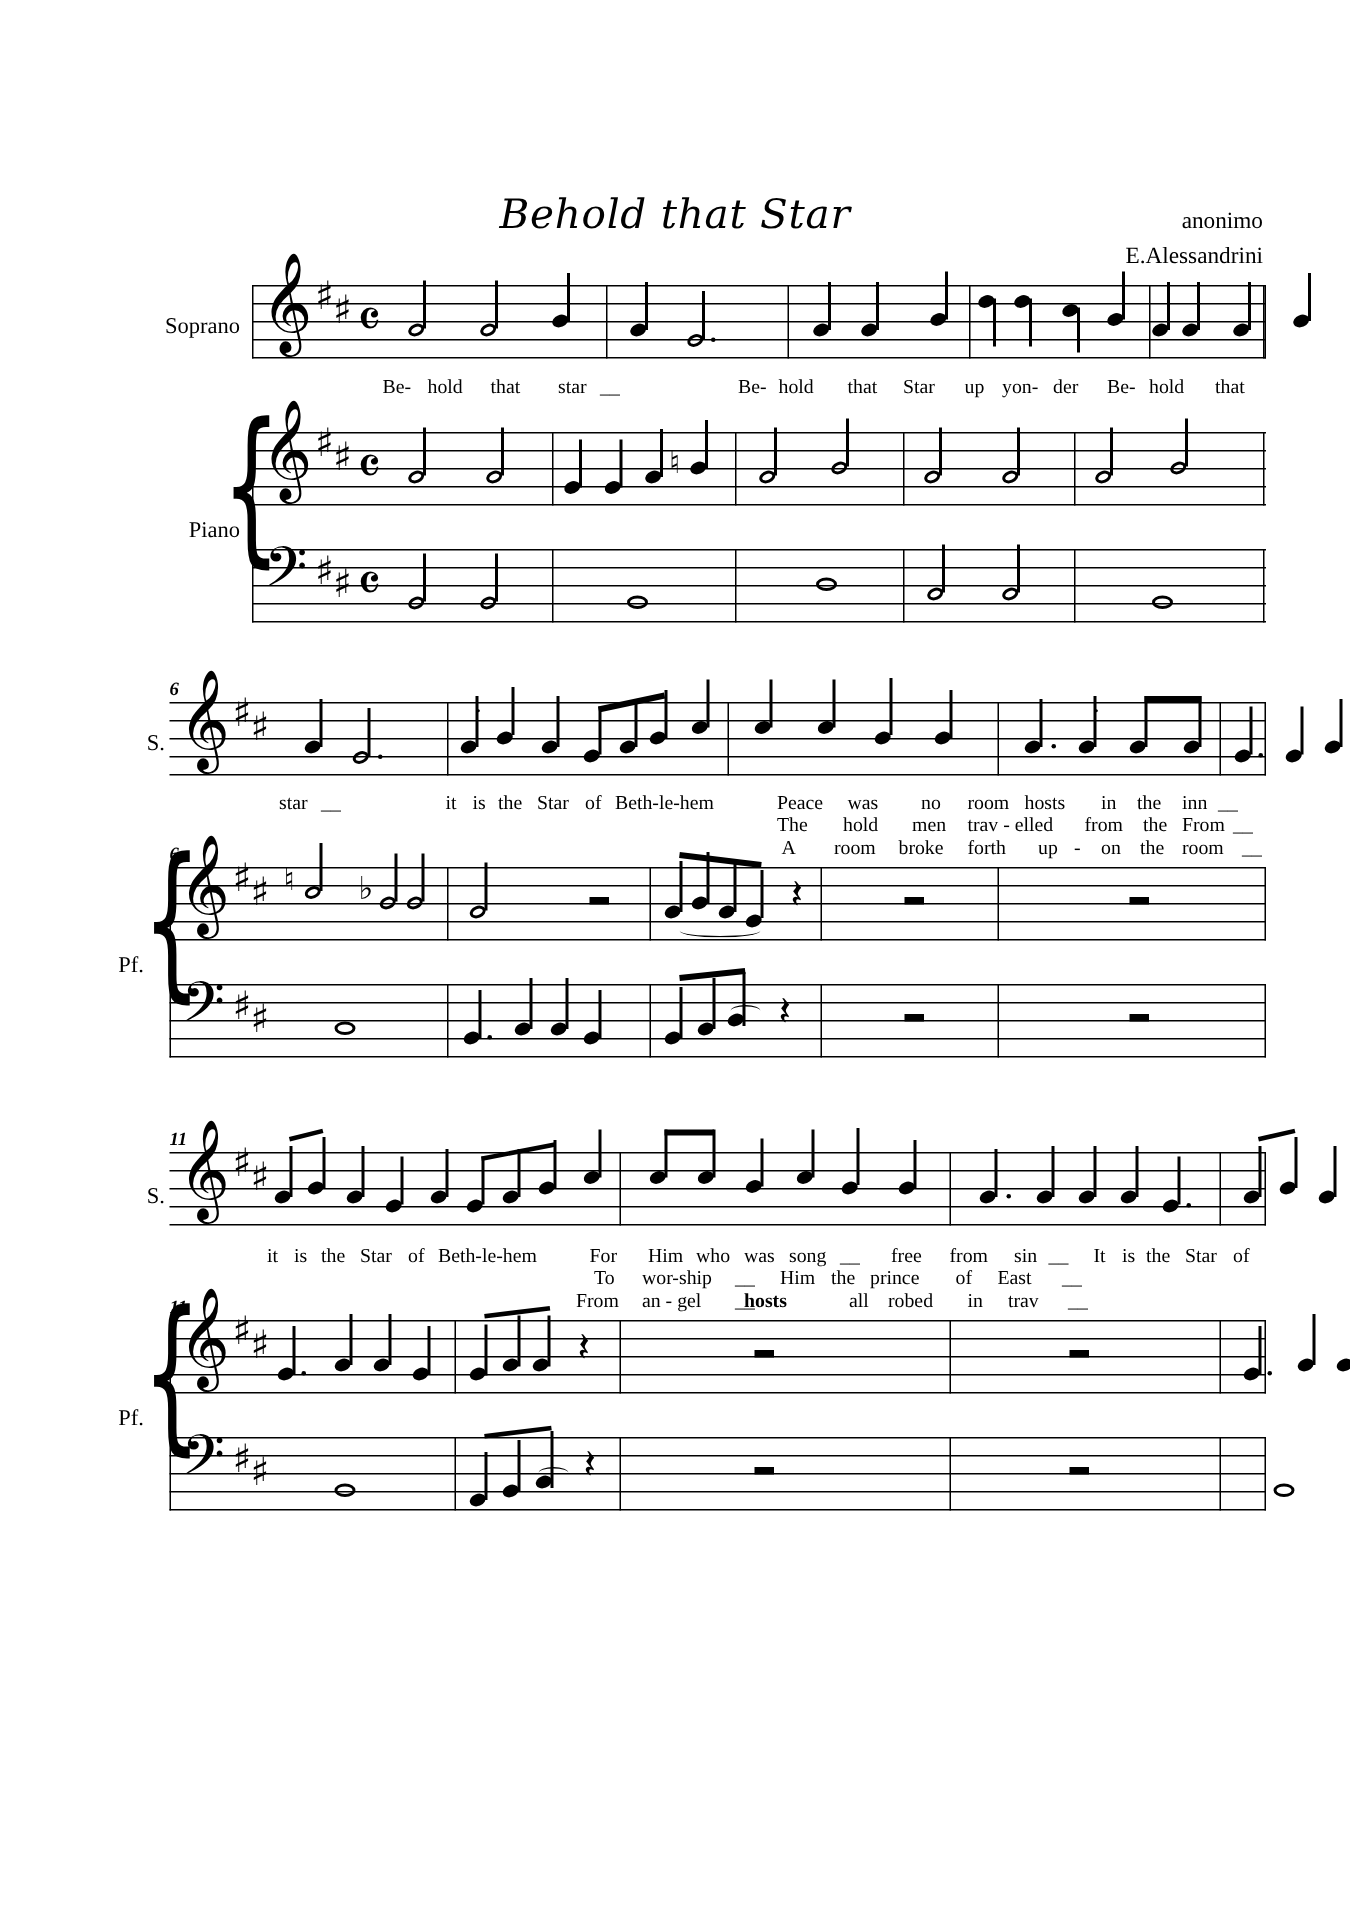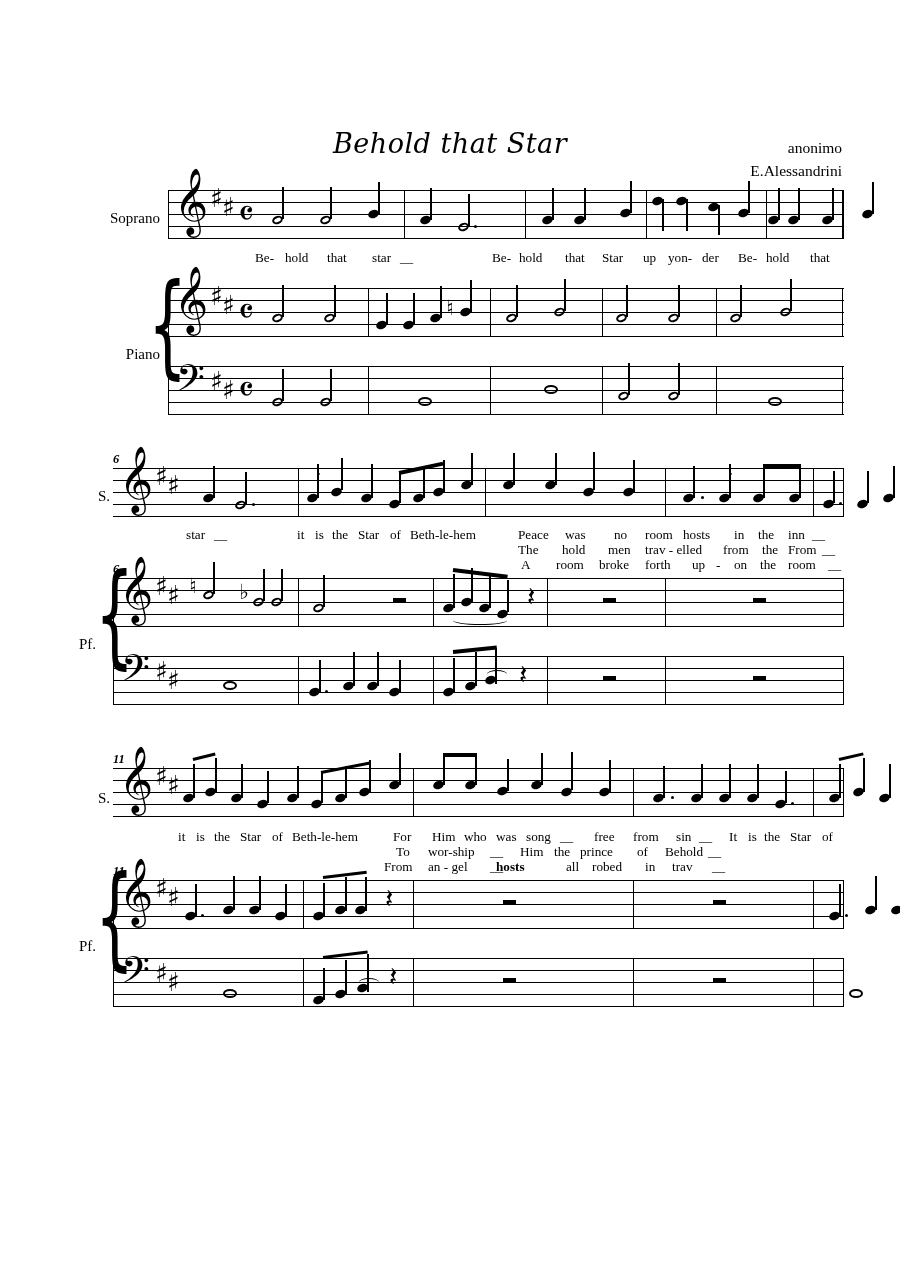--- a/index.html
+++ b/index.html
@@ -704,21 +704,21 @@
     </div>
 
     <div class="lyric-row" style="left:0; top:844px; width:900px;">
       <span style="left:396px;">To</span>
       <span style="left:428px;">wor-ship</span>
       <span style="left:490px;">__</span>
       <span style="left:520px;">Him</span>
       <span style="left:554px;">the</span>
       <span style="left:580px;">prince</span>
       <span style="left:637px;">of</span>
-      <span style="left:665px;">Behold</span>
+      <span style="left:665px;">East</span>
       <span style="left:708px;">__</span>
     </div>
 
     <div class="lyric-row" style="left:0; top:859px; width:900px;">
       <span style="left:384px;">From</span>
       <span style="left:428px;">an - gel</span>
       <span style="left:490px;">__</span>
       <span style="left:496px;font-weight:bold;">hosts</span>
       <span style="left:566px;">all</span>
       <span style="left:592px;">robed</span>

